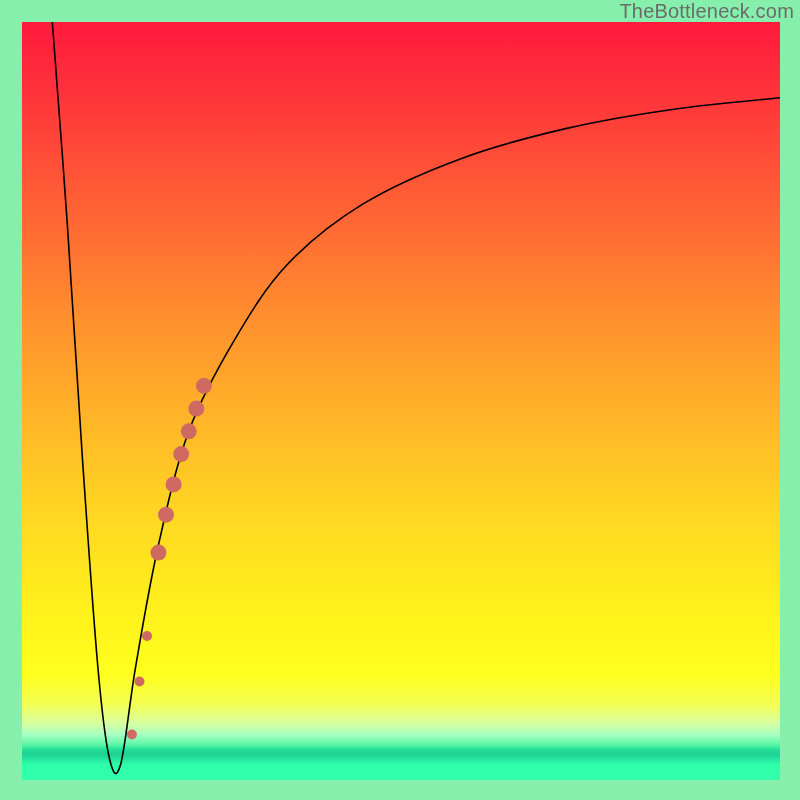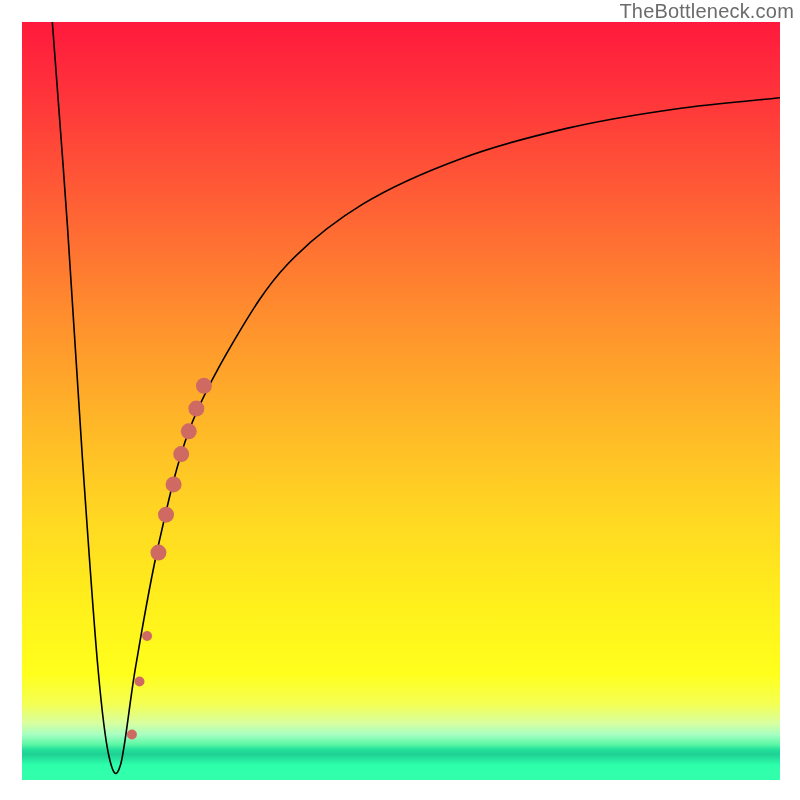--- a/index.html
+++ b/index.html
@@ -9,21 +9,21 @@
     height: 800px;
     background: #000;
     overflow: hidden;
   }
   .frame {
     position: absolute;
     left: 0;
     top: 0;
     width: 800px;
     height: 800px;
-    background: #ffffff;
+    background: #86efac;
   }
   .plot-area {
     position: absolute;
     left: 22px;
     top: 22px;
     width: 758px;
     height: 758px;
     overflow: hidden;
   }
   .gradient {

